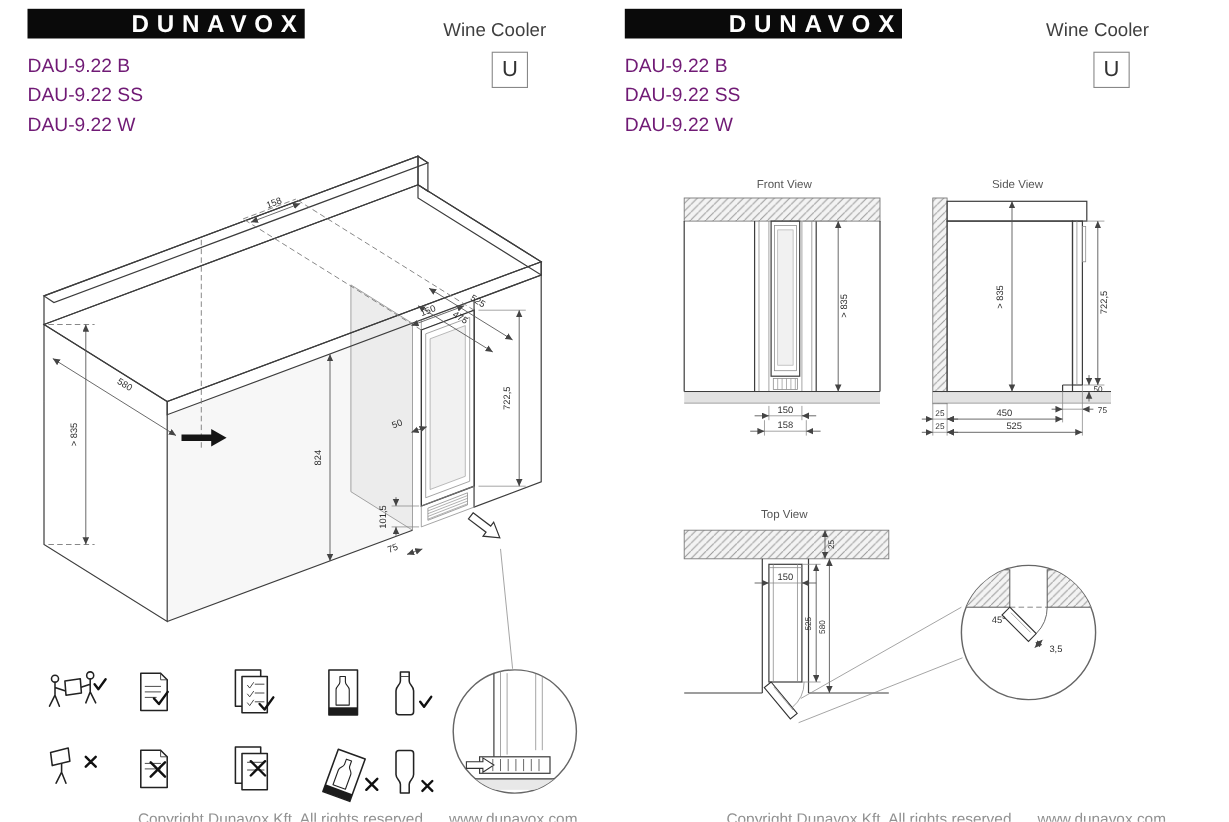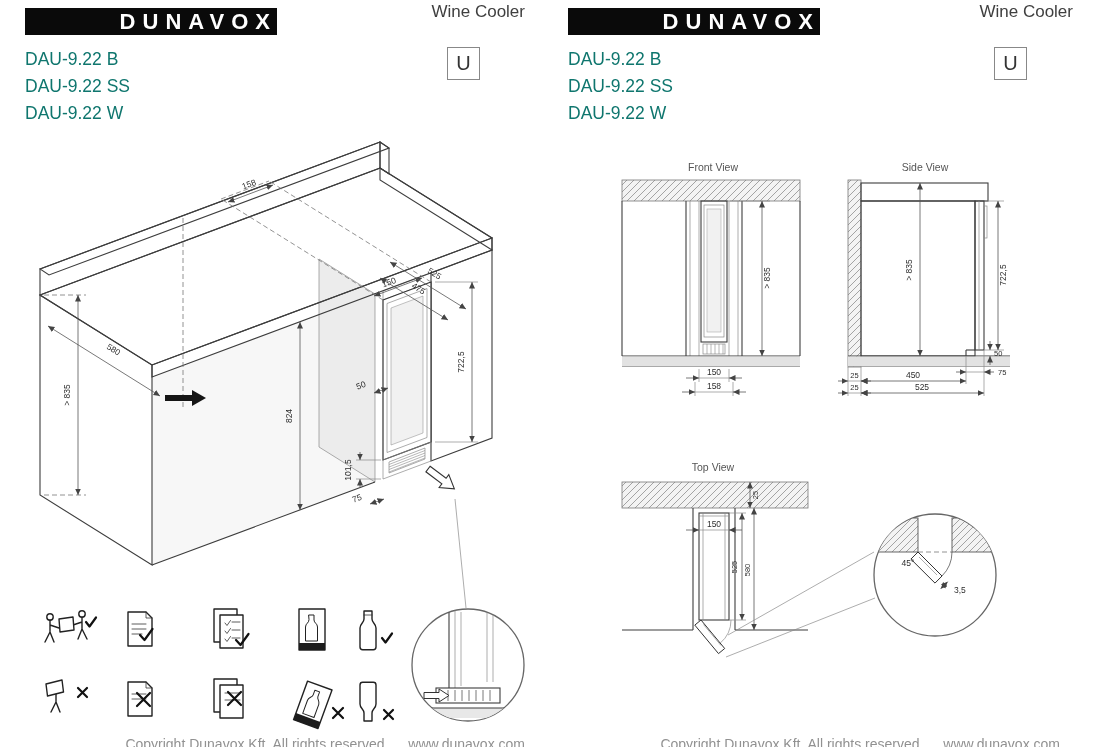--- a/index.html
+++ b/index.html
@@ -1,20 +1,20 @@
 <!DOCTYPE html>
 <html><head>
 <meta charset="utf-8">
 <style>
   html,body{margin:0;padding:0;background:#fff;}
   body{width:1117px;height:747px;position:relative;font-family:"Liberation Sans",sans-serif;overflow:hidden;}
   .logo{position:absolute;width:252px;height:27px;background:#0a0a0a;color:#fff;font-weight:bold;
         font-size:22px;letter-spacing:7px;text-align:right;line-height:28px;top:8px;}
-  .wine{position:absolute;width:122px;font-size:17px;color:#3f3f3f;text-align:right;top:2px;}
-  .models{position:absolute;top:46px;font-size:17.5px;color:#0f766e;line-height:27px;}
+  .wine{position:absolute;width:122px;font-size:17px;color:#3f3f3f;text-align:left;top:18px;}
+  .models{position:absolute;top:46px;font-size:17.5px;color:#701a75;line-height:27px;}
   .ubox{position:absolute;width:31px;height:31px;border:1.5px solid #888;color:#333;font-size:20px;
         text-align:center;line-height:31px;top:47px;}
   .footer{position:absolute;top:736px;font-size:14px;color:#919191;}
   .footer span{margin-left:16px;}
   svg text{font-family:"Liberation Sans",sans-serif;}
   .dim{font-size:8.5px;fill:#2e2e2e;}
   .dimsm{font-size:7.5px;fill:#2e2e2e;}
   .vtitle{font-size:10.5px;fill:#555;}
   .ol{stroke:#3d3d3d;stroke-width:1.1;fill:none;}
   .tl{stroke:#8a8a8a;stroke-width:0.7;fill:none;}

